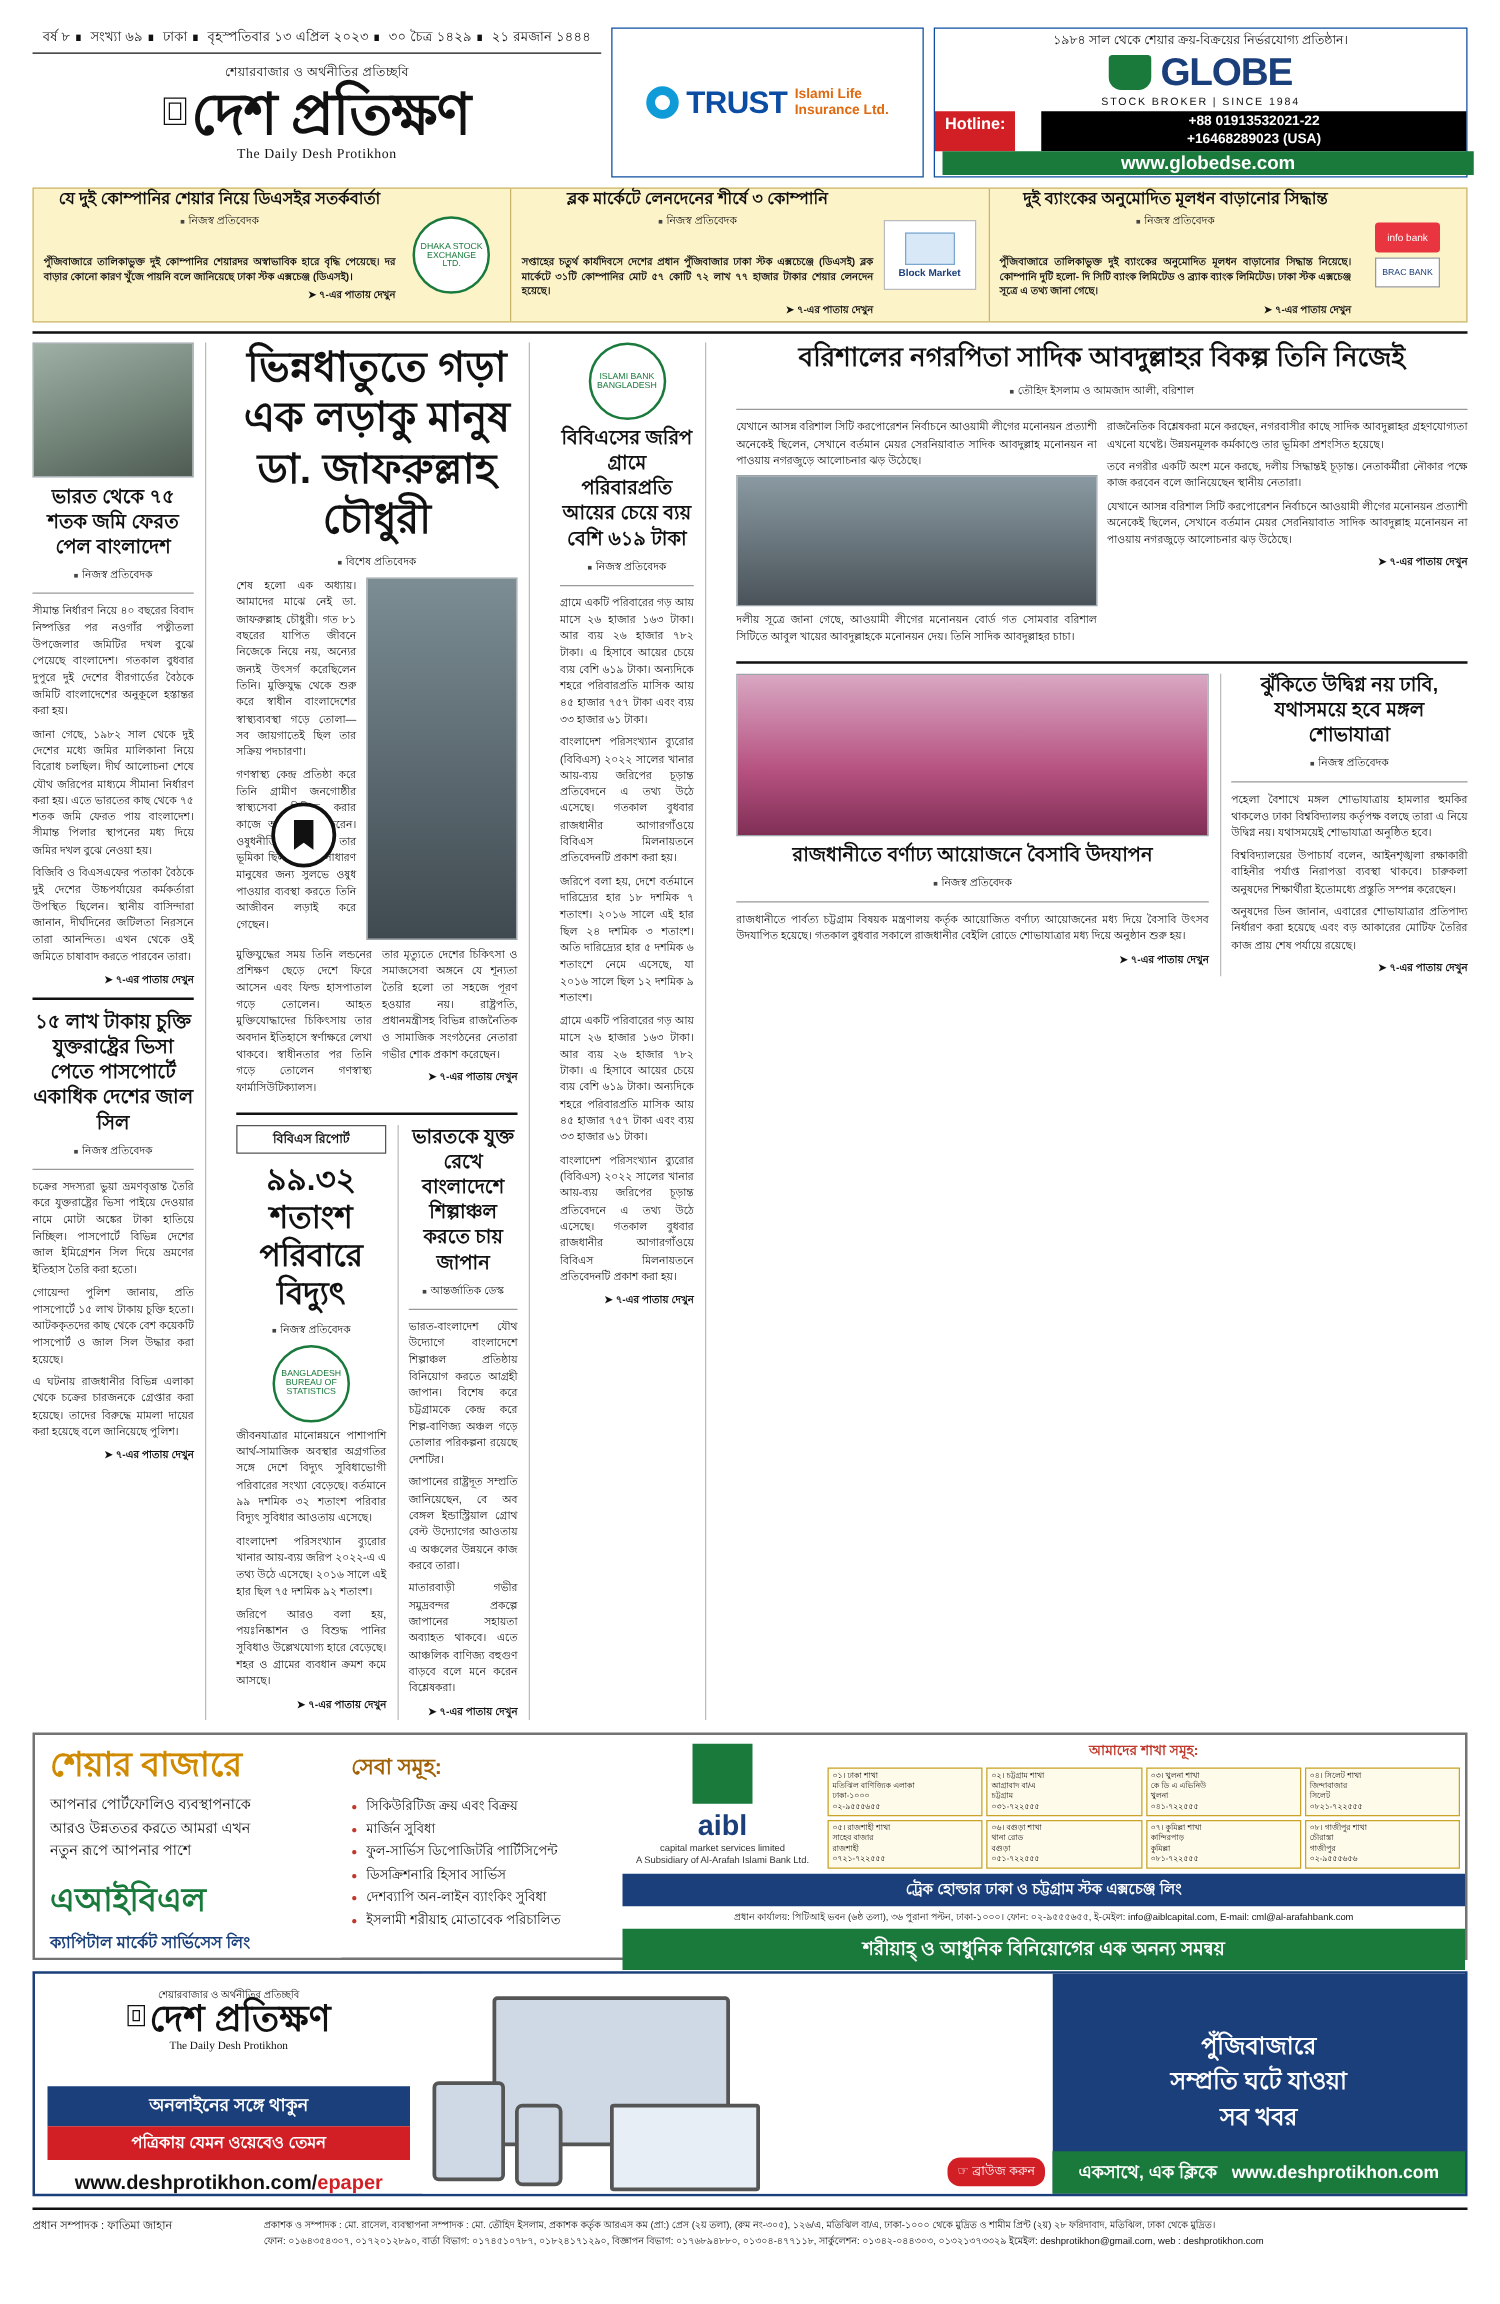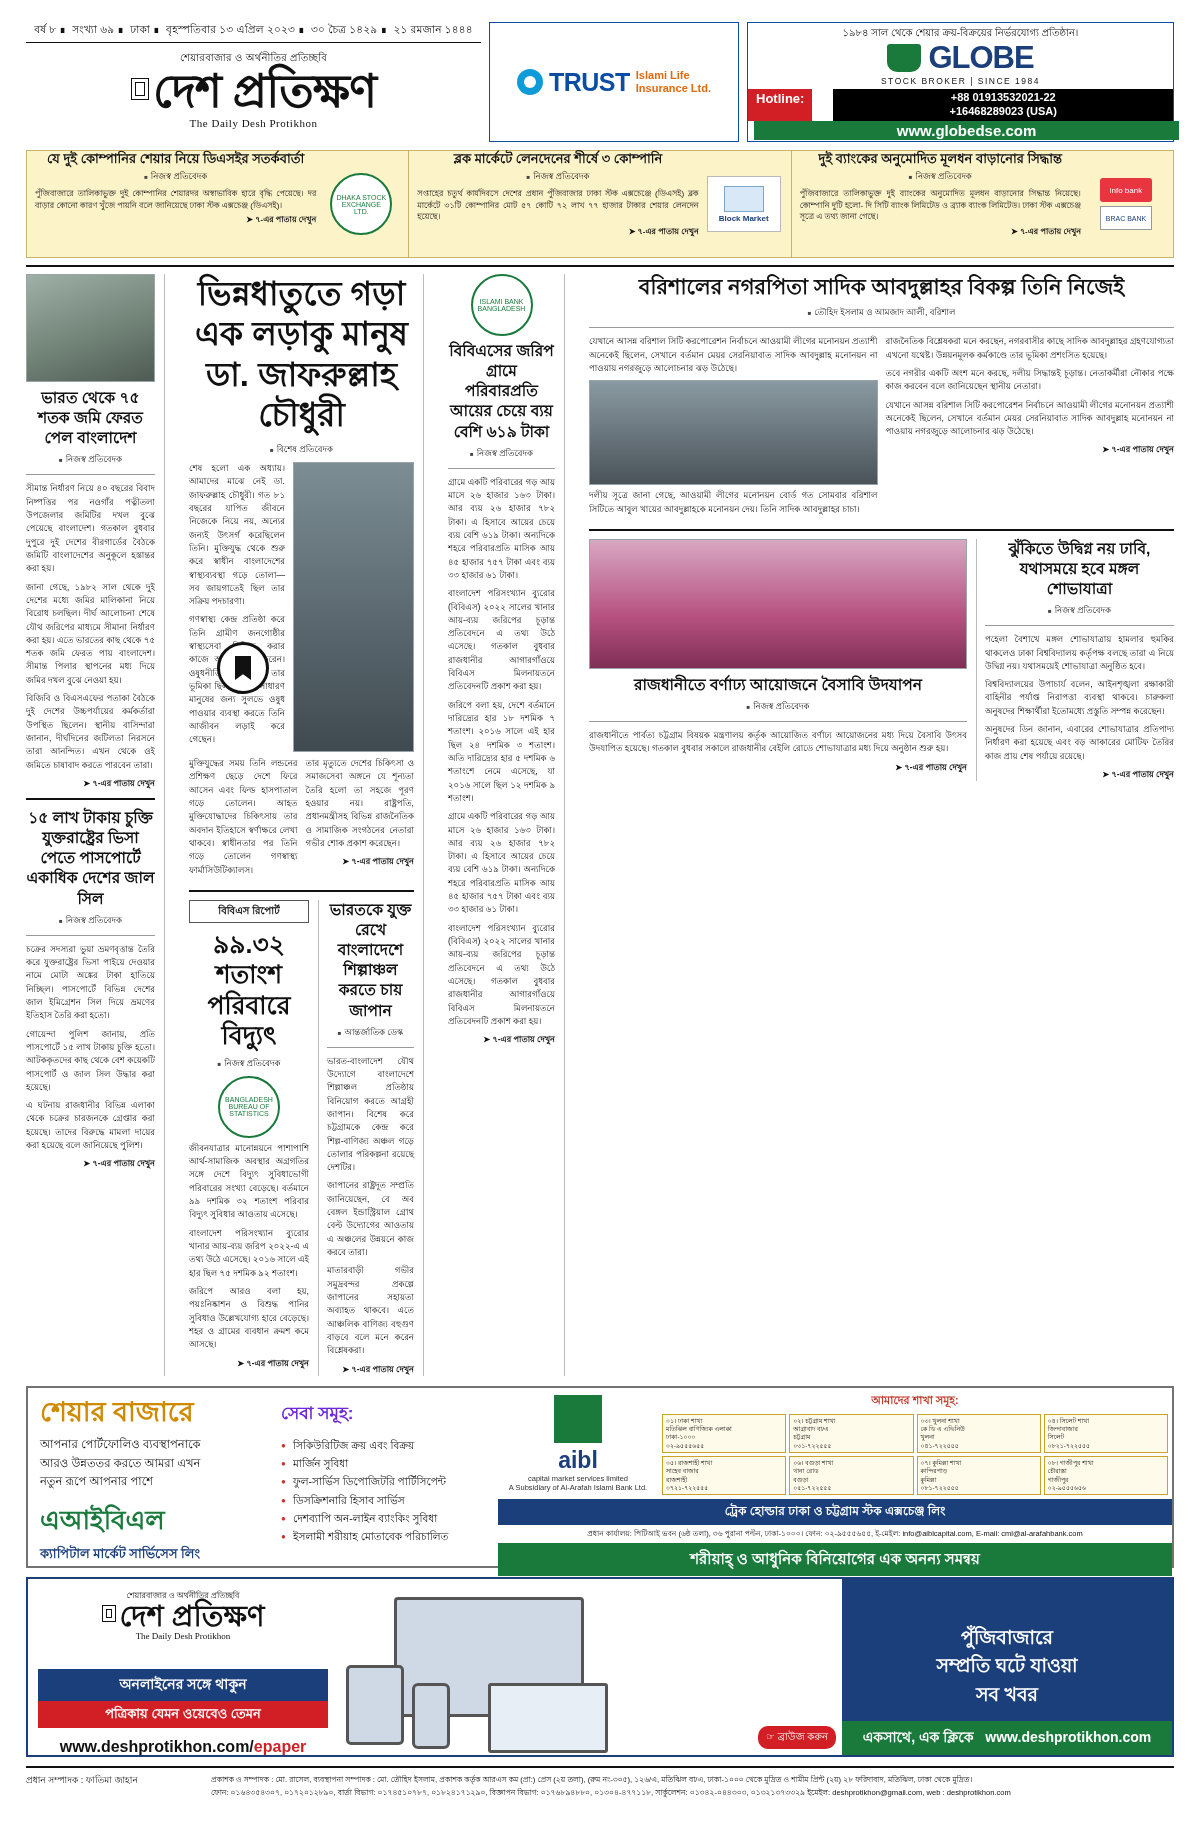--- a/index.html
+++ b/index.html
@@ -123,21 +123,21 @@
     gap: 6px;
     border-right: 1px solid #c9b56a;
   }
   .strip-cell:last-child { border-right: none; }
   .strip-txt { flex: 1 1 auto; min-width: 0; }
   .strip-head {
     font-size: 13px; font-weight: bold; line-height: 1.25; text-align:center;
   }
   .strip-by { font-size: 8.5px; margin-top: 3px; text-align:center;}
   .strip-by::before { content:"\25A0"; font-size:6px; margin-right:3px; color:#444;}
-  .strip-body { font-size: 8px; line-height: 1.45; margin-top: 4px; text-align: justify; }
+  .strip-body { font-size: 8px; line-height: 1.45; margin-top: 20px; text-align: justify; font-weight: bold; }
   .strip-more { font-size: 8px; font-weight: bold; text-align: right; margin-top:2px;}
   .strip-logo { flex: 0 0 78px; display:flex; align-items:center; justify-content:center;}
   .seal {
     width: 62px; height: 62px; border-radius: 50%;
     border: 2px solid #1a7a3c; display:flex;align-items:center;justify-content:center;
     background:#fff; font-size:7px; color:#1a7a3c; text-align:center; padding:4px;
   }
   .blockmarket {
     width: 74px; height: 56px; background:#fff; border:1px solid #bbb;
     display:flex;flex-direction:column;align-items:center;justify-content:center;
@@ -205,21 +205,21 @@
     border: 2px solid #737373;
     display: flex;
     height: 182px;
   }
   .aibl-left { flex: 0 0 245px; background:#fff; padding:10px 12px; }
   .aibl-title { font-size:27px; font-weight:bold; color:#d08a00; line-height:1.1;}
   .aibl-sub { font-size:11.5px; line-height:1.6; margin-top:8px;}
   .aibl-brand { font-size:26px; font-weight:bold; color:#1a7a3c; margin-top:10px;}
   .aibl-brand2 { font-size:13px; font-weight:bold; color:#1a3f7a;}
   .aibl-mid { flex: 0 0 225px; padding:12px 8px; }
-  .aibl-mid h4 { font-size:17px;margin:0 0 8px;color:#6d28d9;font-weight:bold;}
+  .aibl-mid h4 { font-size:17px;margin:0 0 8px;color:#a16207;font-weight:bold;}
   .aibl-mid li { font-size:10.5px; line-height:1.75; list-style:none; position:relative; padding-left:12px;}
   .aibl-mid li::before{content:"\25CF"; position:absolute; left:0; color:#c0392b; font-size:8px; top:3px;}
   .aibl-right { flex:1 1 auto; background:#fff; display:flex; flex-direction:column;}
   .aibl-r-top { display:flex; flex:1 1 auto; }
   .aibl-logo { flex:0 0 160px; display:flex;flex-direction:column;align-items:center;justify-content:center;}
   .aibl-logo-mark { width:48px;height:48px;background:#1a7a3c;}
   .aibl-logo-name { font-size:23px;font-weight:bold;color:#1a3f7a;margin-top:4px;}
   .aibl-logo-sub { font-size:7.5px;color:#333;text-align:center;}
   .branches { flex:1 1 auto; padding:4px; }
   .branch-head { font-size:11px; font-weight:bold; color:#c0392b; text-align:center; margin-bottom:3px;}

